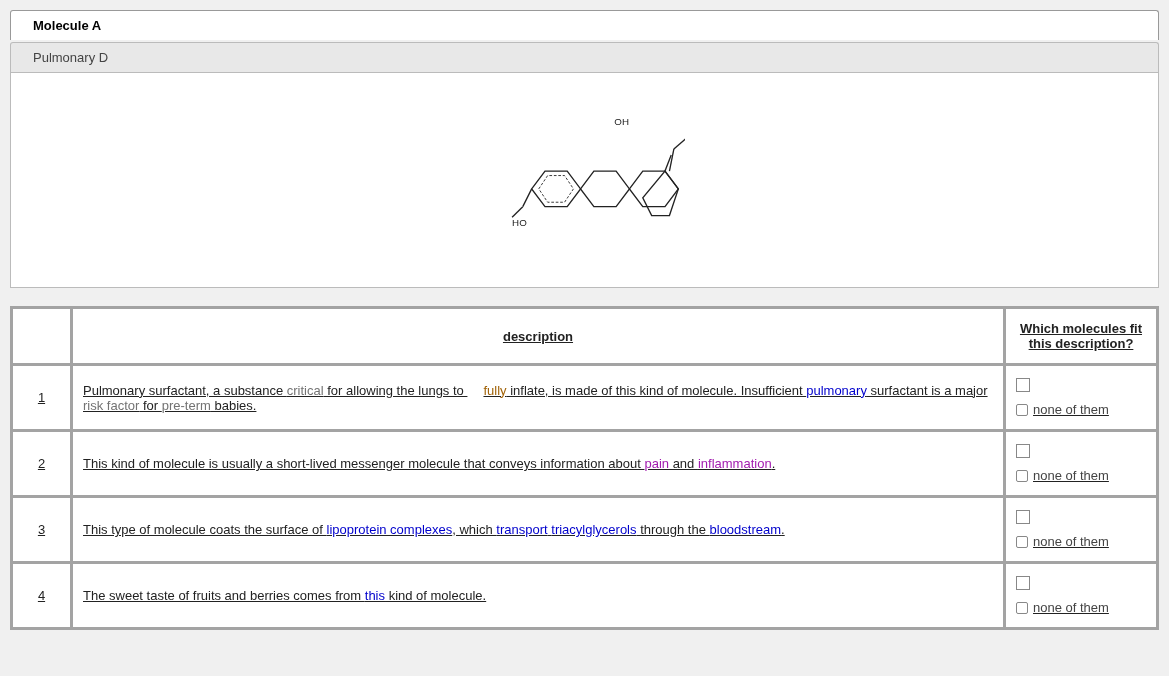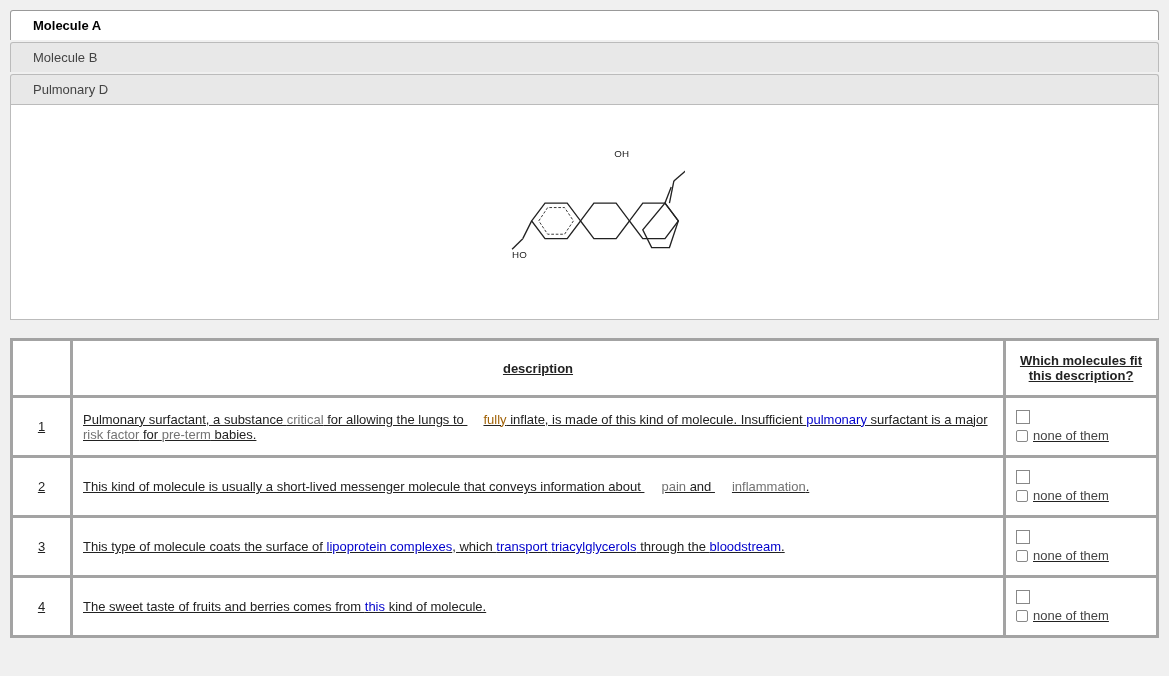--- a/index.html
+++ b/index.html
@@ -78,21 +78,21 @@
     .col-answer {
       width: 153px;
       text-align: left;
       vertical-align: middle;
     }
 
     
     .answer-cell {
       display: flex;
       flex-direction: column;
-      gap: 0;
+      gap: 6px;
       align-items: flex-start;
     }
     .checkbox-row {
       display: flex;
       align-items: center;
       gap: 5px;
       font-size: 13px;
       color: #444;
     }
     .mol-checkbox {
@@ -106,34 +106,33 @@
     .molecule-checkboxes {
       display: flex;
       gap: 4px;
       margin-bottom: 4px;
     }
 
     
     .hl-red { color: #737373; }
     .hl-blue { color: #0000cc; }
     .hl-orange { color: #a16207; margin-left: 16px; }
-    .hl-teal { color: #737373; margin-left: 17px; }
+    .hl-teal { color: #a21caf; }
 
     
     .molecule-svg {
       width: 200px;
       height: 160px;
     }
   </style>
 </head>
 <body>
 
 <div class="tabs">
   <div class="tab active">Molecule A</div>
-  <div class="tab">Molecule B</div>
   <div class="tab">Pulmonary D</div>
 </div>
 
 <div class="molecule-panel">
 
   <svg class="molecule-svg" viewBox="0 0 220 180" xmlns="http://www.w3.org/2000/svg">
 
     <text x="143" y="28" font-size="11" font-family="Arial" fill="#222">OH</text>
     <text x="28" y="142" font-size="11" font-family="Arial" fill="#222">HO</text>
 

